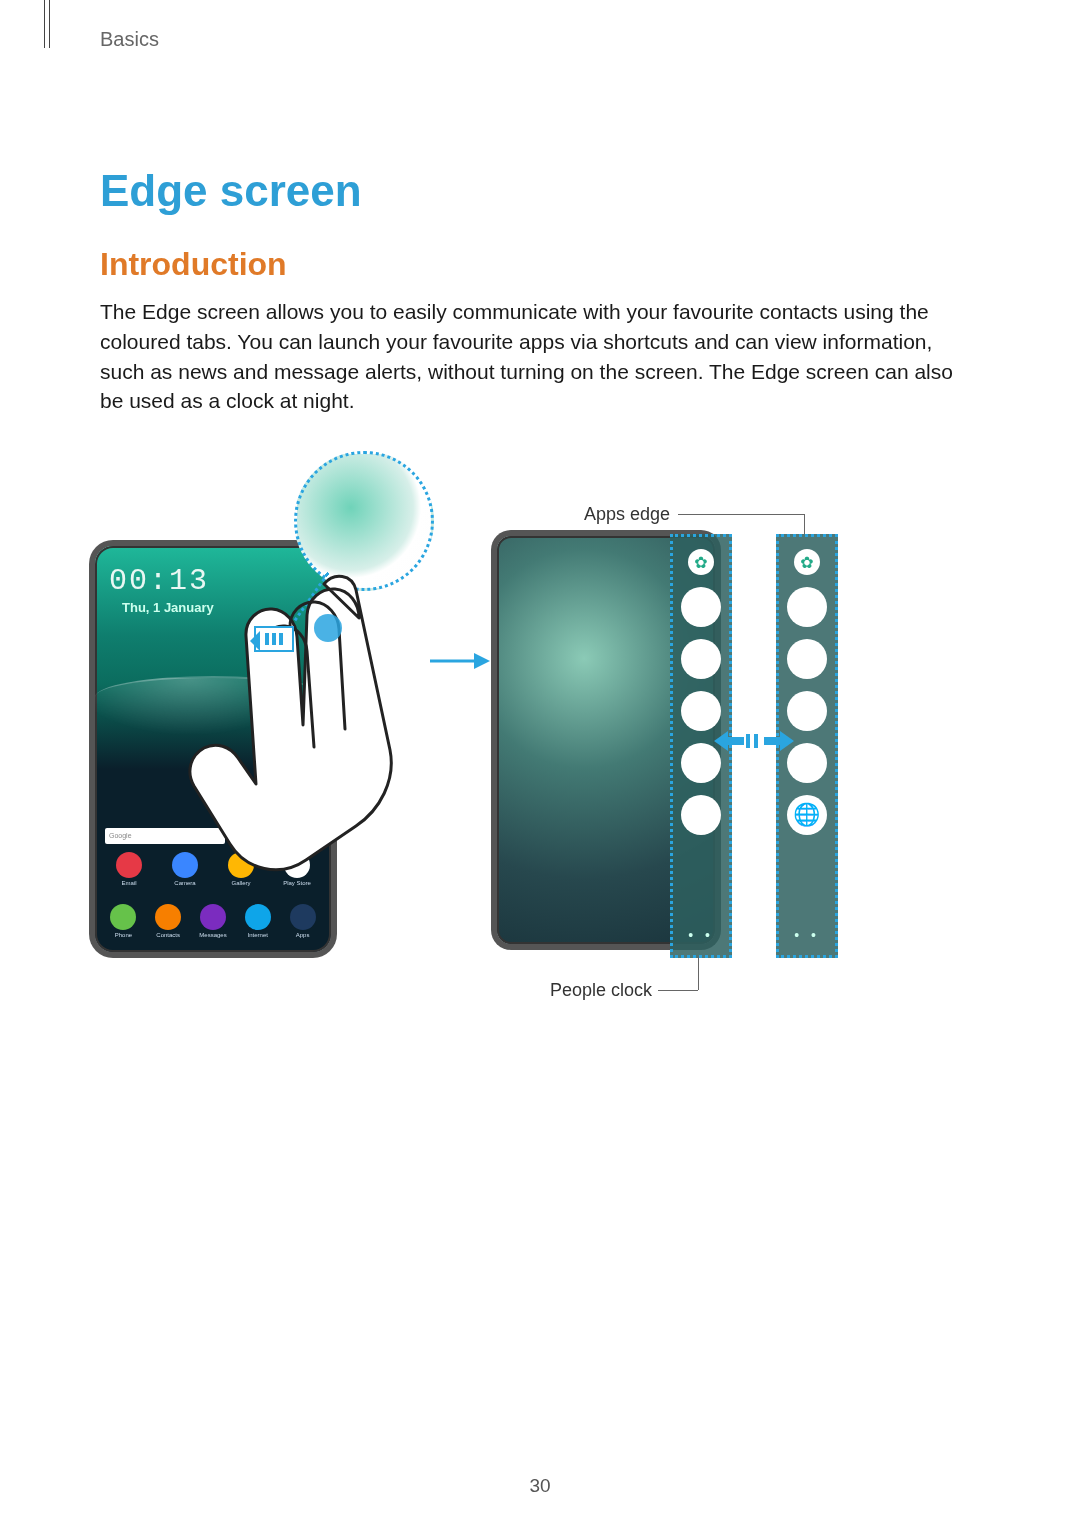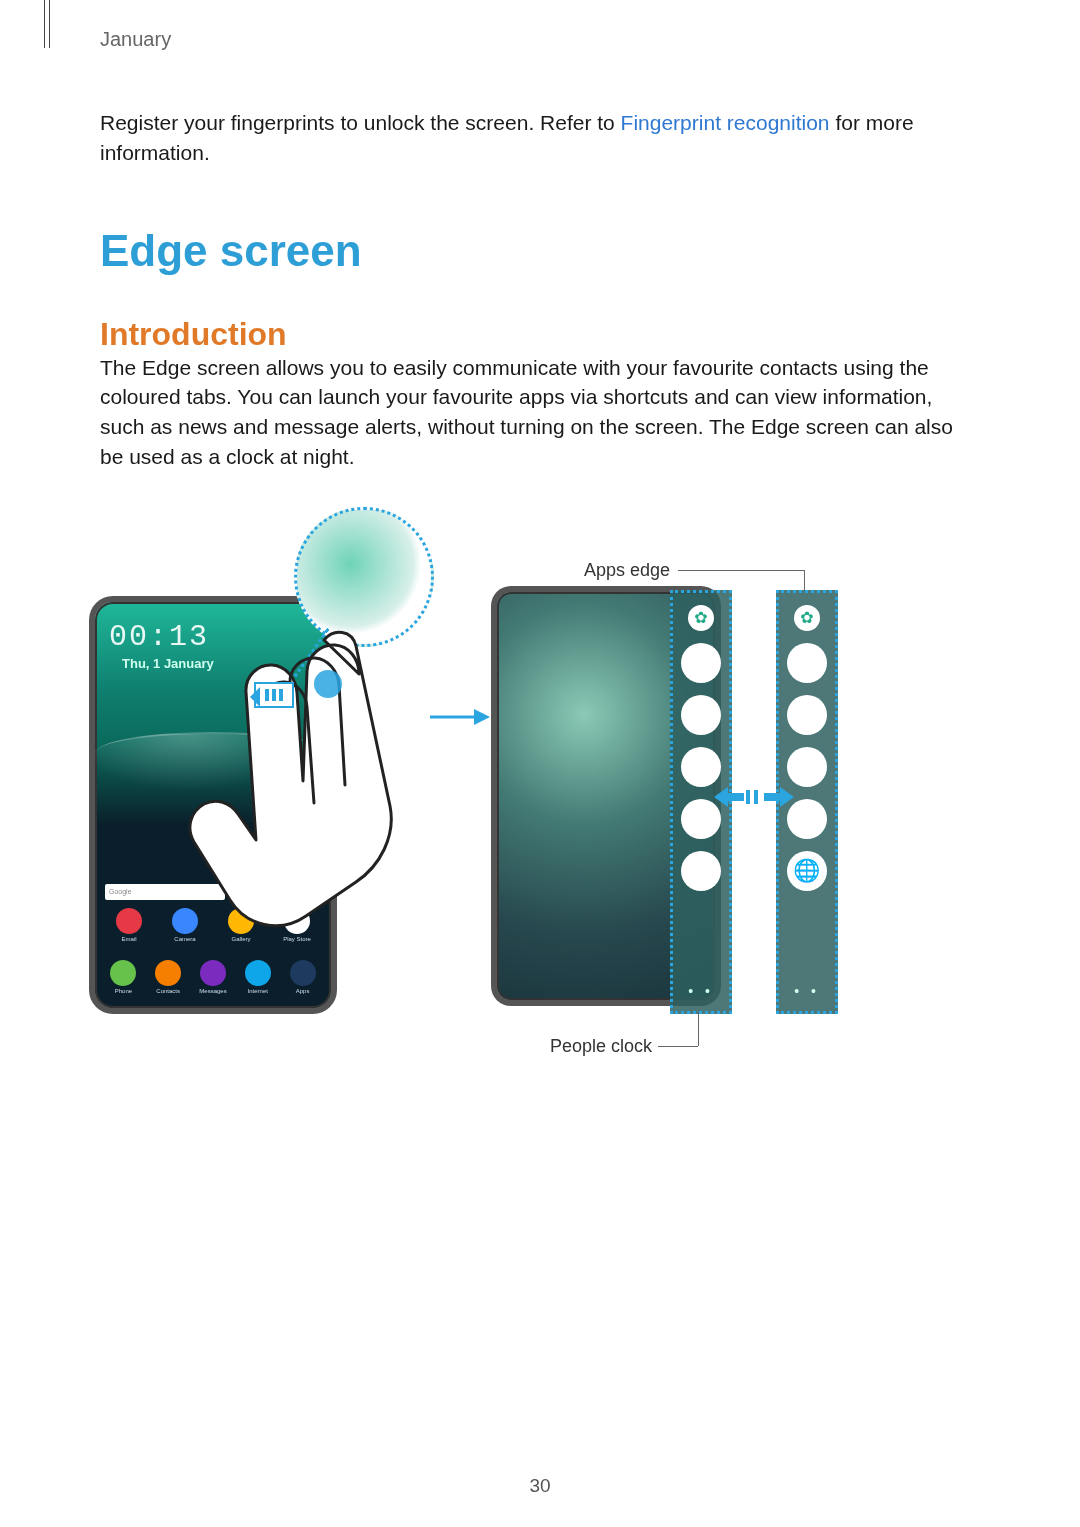--- a/index.html
+++ b/index.html
@@ -51,27 +51,27 @@
     line-height: 1.42;
     color: #1a1a1a;
     margin-bottom: 10px;
   }
   .link { color: #2f78d1; }
   h1.main {
     font-size: 44px;
     font-weight: 700;
     color: #2e9fd6;
     margin-top: 58px;
-    margin-bottom: 40px;
+    margin-bottom: 30px;
   }
   h2.accent {
     font-size: 32px;
     font-weight: 700;
     color: #e07a28;
-    margin-bottom: 0;
+    margin-bottom: 14px;
   }
   .figure-area {
     position: relative;
     width: 870px;
     height: 560px;
     margin-top: 40px;
   }
   .phone-left {
     position: absolute;
     left: -5px;
@@ -242,27 +242,24 @@
     text-align: center;
     font-size: 19px;
     color: #555;
   }
 </style>
 </head>
 <body>
 
 <div class="page-margin-line"></div>
 <div class="page-margin-line2"></div>
-<div class="header">January</div>
+<div class="header">Basics</div>
 
 <div class="content">
 
-  <p class="body">
-    <span>Register your fingerprints to unlock the screen. Refer to </span><span class="link">Fingerprint recognition</span><span> for more information.</span>
-  </p>
 
   <h1 class="main">Edge screen</h1>
 
   <h2 class="accent">Introduction</h2>
   <p class="body">The Edge screen allows you to easily communicate with your favourite contacts using the coloured tabs. You can launch your favourite apps via shortcuts and can view information, such as news and message alerts, without turning on the screen. The Edge screen can also be used as a clock at night.</p>
 
 
   <div class="figure-area">
 
     <div class="phone-left">

